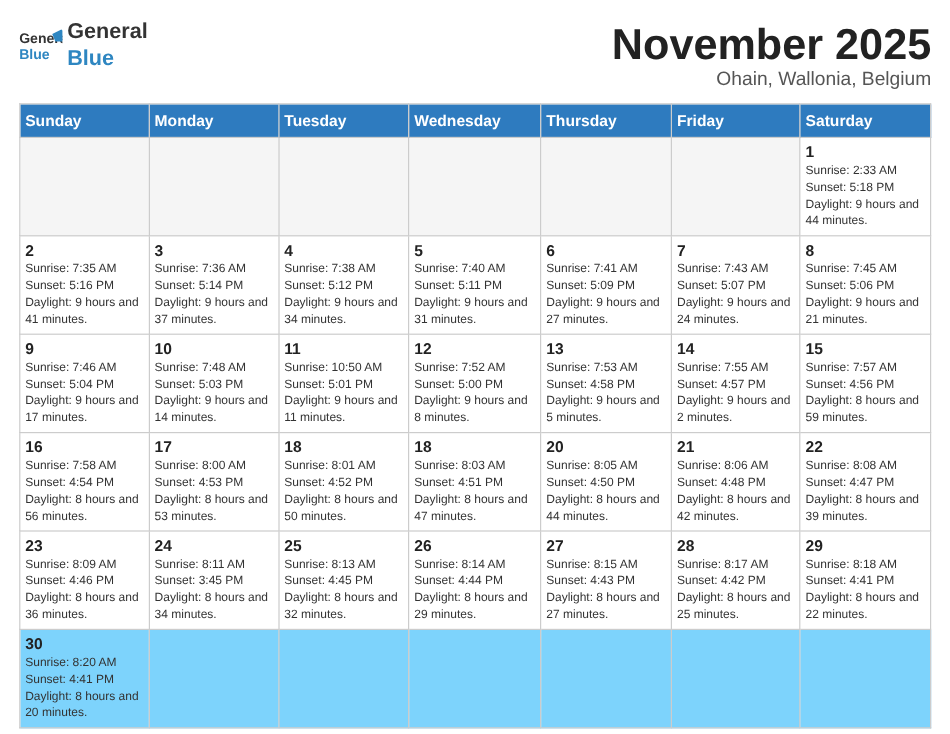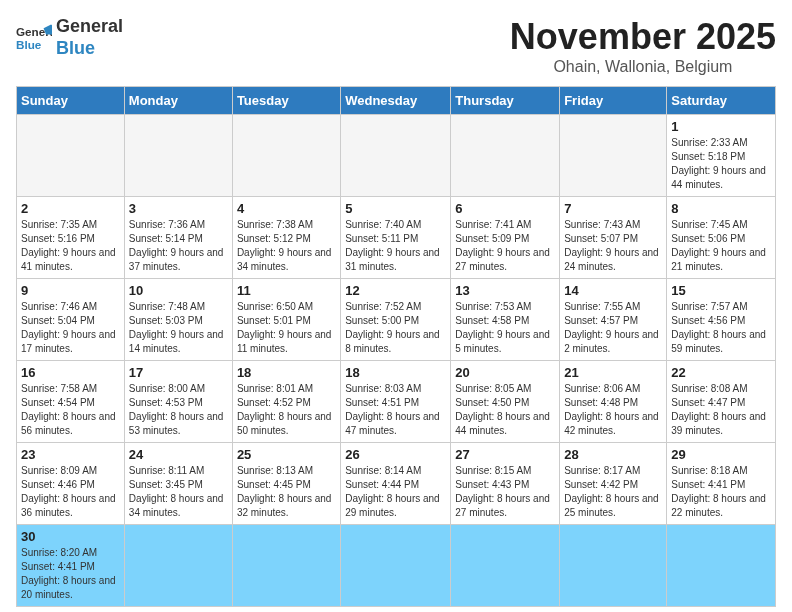--- a/index.html
+++ b/index.html
@@ -18,21 +18,21 @@
     }
     .logo {
       display: flex;
       align-items: center;
       gap: 4px;
     }
     .logo-icon {
       width: 36px;
       height: 36px;
     }
-    .title-block { text-align: center; }
+    .title-block { text-align: right; }
     .month-title {
       font-size: 36px;
       font-weight: bold;
       color: #222;
     }
     .location {
       font-size: 16px;
       color: #555;
     }
     table {
@@ -187,21 +187,21 @@
         </td>
         <td>
           <span class="day-num">10</span>
           <div class="day-info">Sunrise: 7:48 AM
 Sunset: 5:03 PM
 Daylight: 9 hours
 and 14 minutes.</div>
         </td>
         <td>
           <span class="day-num">11</span>
-          <div class="day-info">Sunrise: 6:50 AM
+          <div class="day-info">Sunrise: 10:50 AM
 Sunset: 5:01 PM
 Daylight: 9 hours
 and 11 minutes.</div>
         </td>
         <td>
           <span class="day-num">12</span>
           <div class="day-info">Sunrise: 7:52 AM
 Sunset: 5:00 PM
 Daylight: 9 hours
 and 8 minutes.</div>

